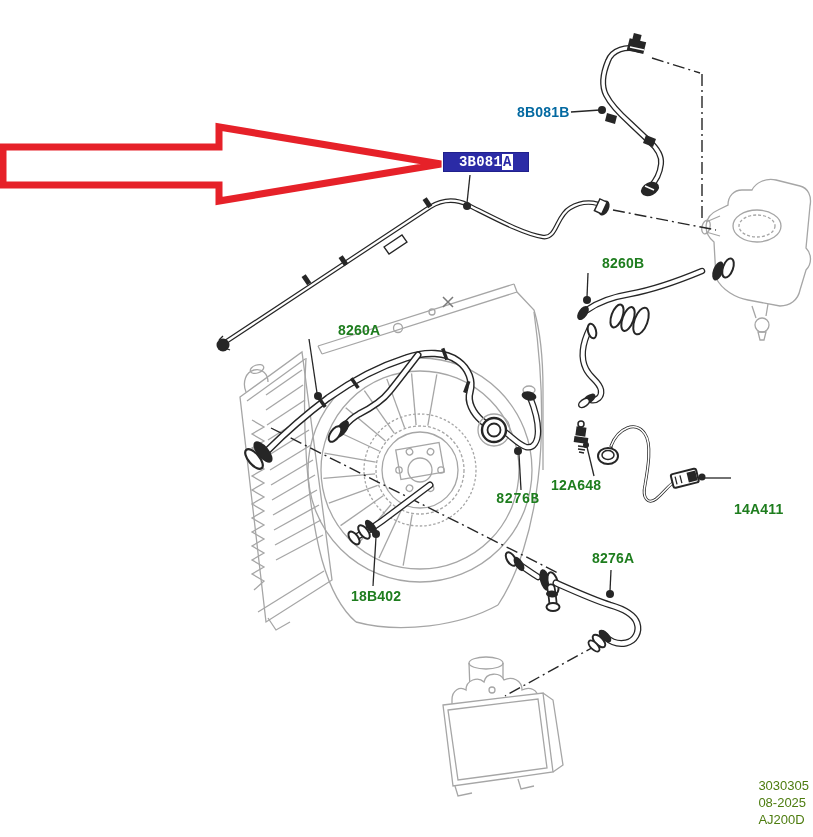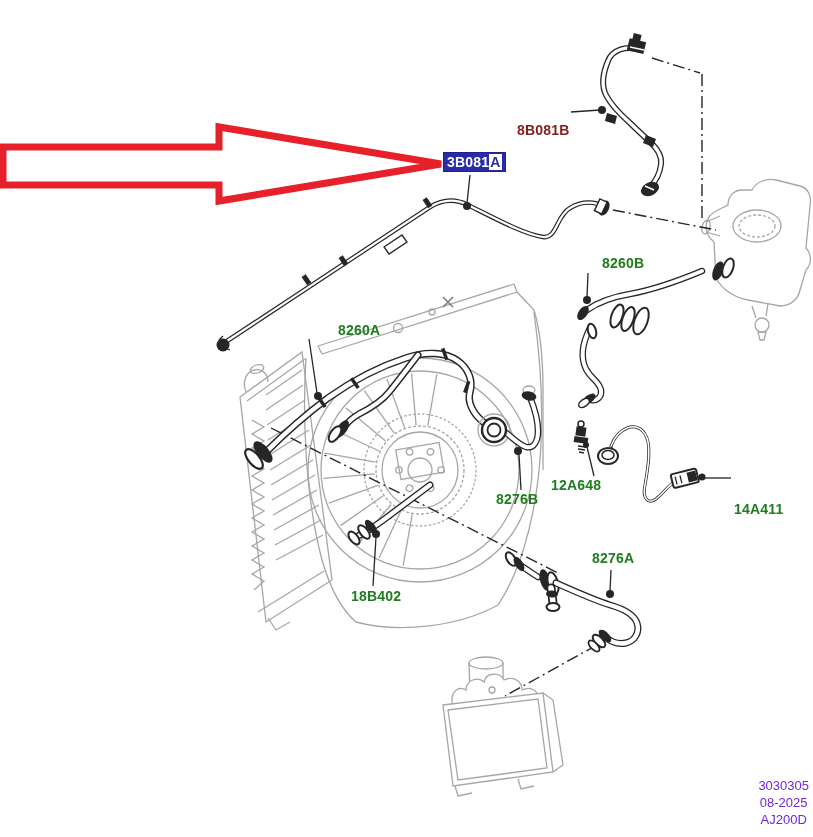--- a/index.html
+++ b/index.html
@@ -2,25 +2,25 @@
 <html><head>
 <meta charset="utf-8">
 <style>
   html,body{margin:0;padding:0;background:#fff;}
   #stage{position:relative;width:813px;height:837px;background:#fff;overflow:hidden;
          font-family:"Liberation Sans",sans-serif;}
   #art{position:absolute;left:0;top:0;}
   .part-label{position:absolute;font:bold 14px "Liberation Sans",sans-serif;letter-spacing:.2px;
               white-space:nowrap;cursor:pointer;}
   .green{color:#1e7d1e;}
-  .blue{color:#7f1d1d;margin-top:18px;}
-  .hl{background:#2b2ba6;color:#fff;padding:1px 3px;border:1px solid #20208c;}
+  .blue{color:#0369a1;}
+  .hl{background:#2b2ba6;color:#fff;padding:1px 15px;border:1px solid #20208c;font-family:Liberation Mono, monospace;}
   .hl .cursor{background:#fff;color:#2b2ba6;padding:0 1px;}
-  .footer{position:absolute;right:4px;top:777px;text-align:center;
-          font:13px "Liberation Sans",sans-serif;color:#6d28d9;line-height:17px;}
+  .footer{position:absolute;right:4px;top:777px;text-align:left;
+          font:13px "Liberation Sans",sans-serif;color:#4d7c0f;line-height:17px;}
   
   .gray{stroke:#a6a6a6;fill:none;stroke-width:1.3;}
   .grayf{stroke:#a6a6a6;fill:#fff;stroke-width:1.3;}
   .ho{stroke:#262626;fill:none;stroke-linecap:round;}
   .hi{stroke:#ffffff;fill:none;stroke-linecap:round;}
   .blk{fill:#262626;stroke:none;}
   .ring{stroke:#262626;fill:#fff;}
   .dd{stroke:#262626;stroke-width:1.4;fill:none;stroke-dasharray:12 4 2 4;}
   .ld{stroke:#262626;stroke-width:1.3;fill:none;}
   .dot{fill:#262626;stroke:none;}
@@ -272,21 +272,21 @@
   </div>
 
   <div class="part-label green" style="left:569px;top:255px;padding-left:33px;">8260B</div>
 
   <div class="part-label green" style="left:299px;top:322px;padding-left:39px;">8260A</div>
 
   <div class="part-label green" style="left:551px;top:477px;text-align:right;">12A648</div>
 
   <div class="part-label green" style="left:734px;top:470px;margin-top:31px;">14A411</div>
 
-  <div class="part-label green" style="left:496px;top:491px;">8276B</div>
+  <div class="part-label green" style="left:496px;top:491px;font-family:Liberation Mono, monospace;">8276B</div>
 
   <div class="part-label green" style="left:351px;top:588px;">18B402</div>
 
   <div class="part-label green" style="left:592px;top:550px;">8276A</div>
 
   <div class="footer">
     <div>3030305</div>
     <div>08-2025</div>
     <div>AJ200D</div>
   </div>

